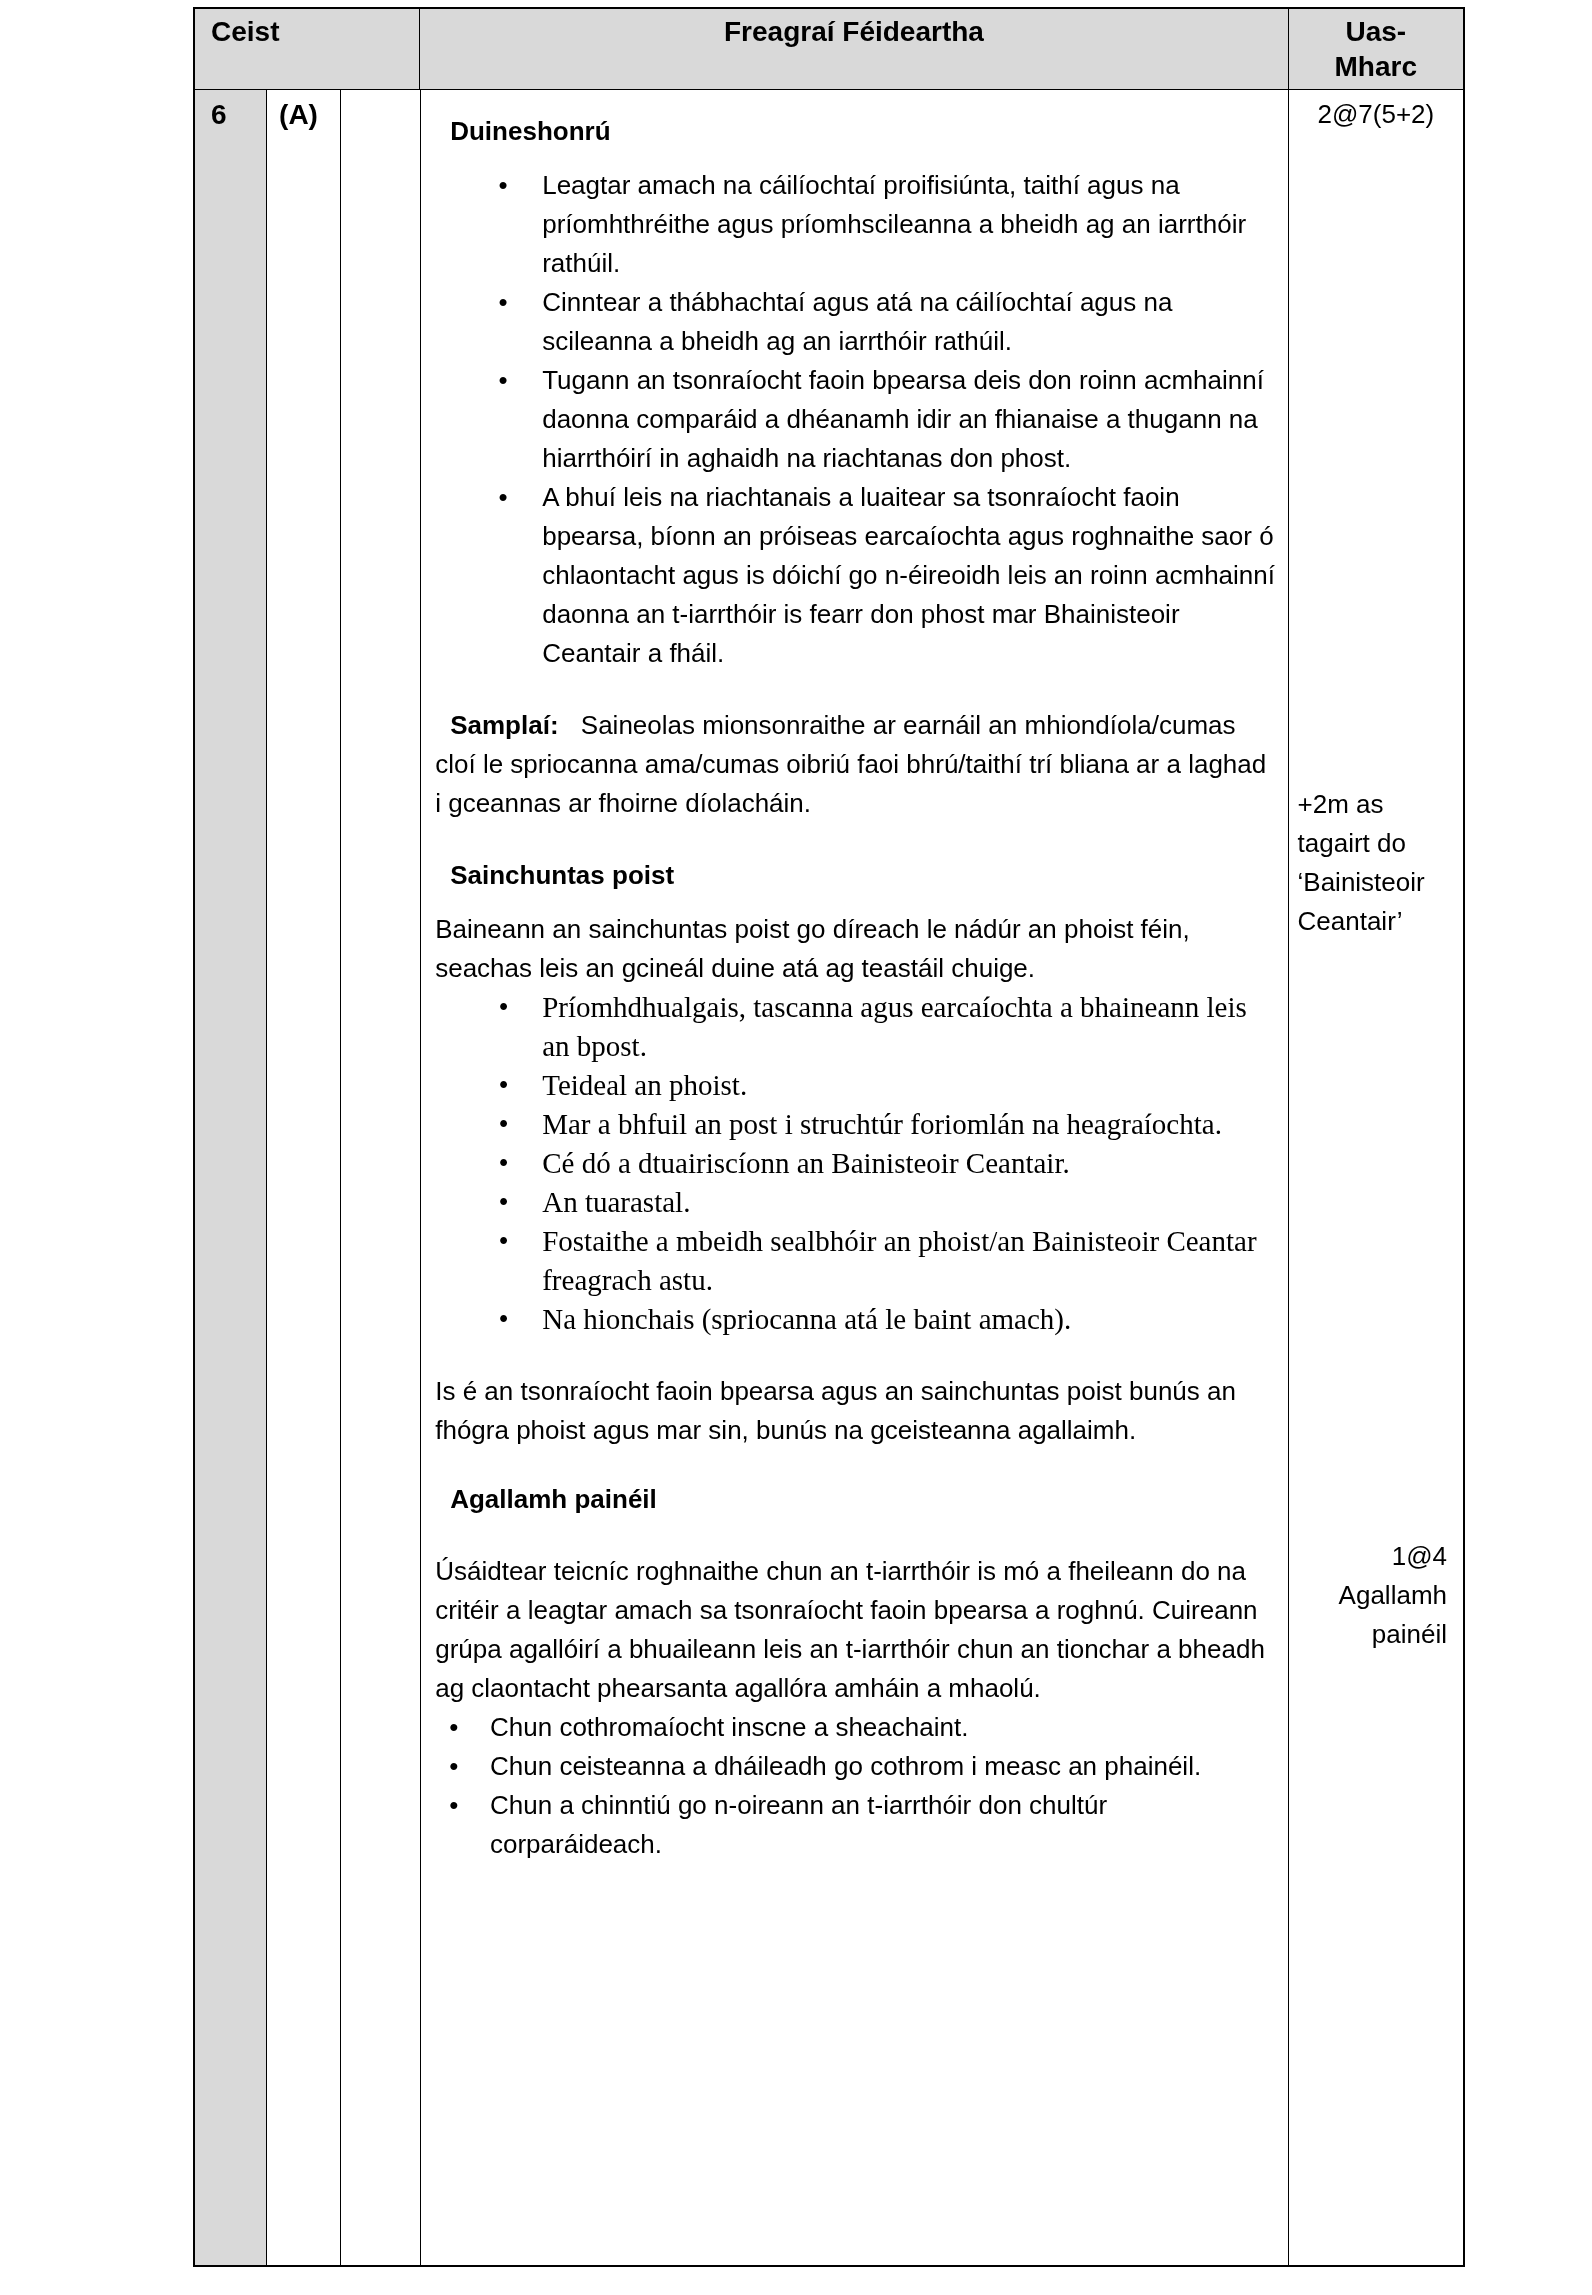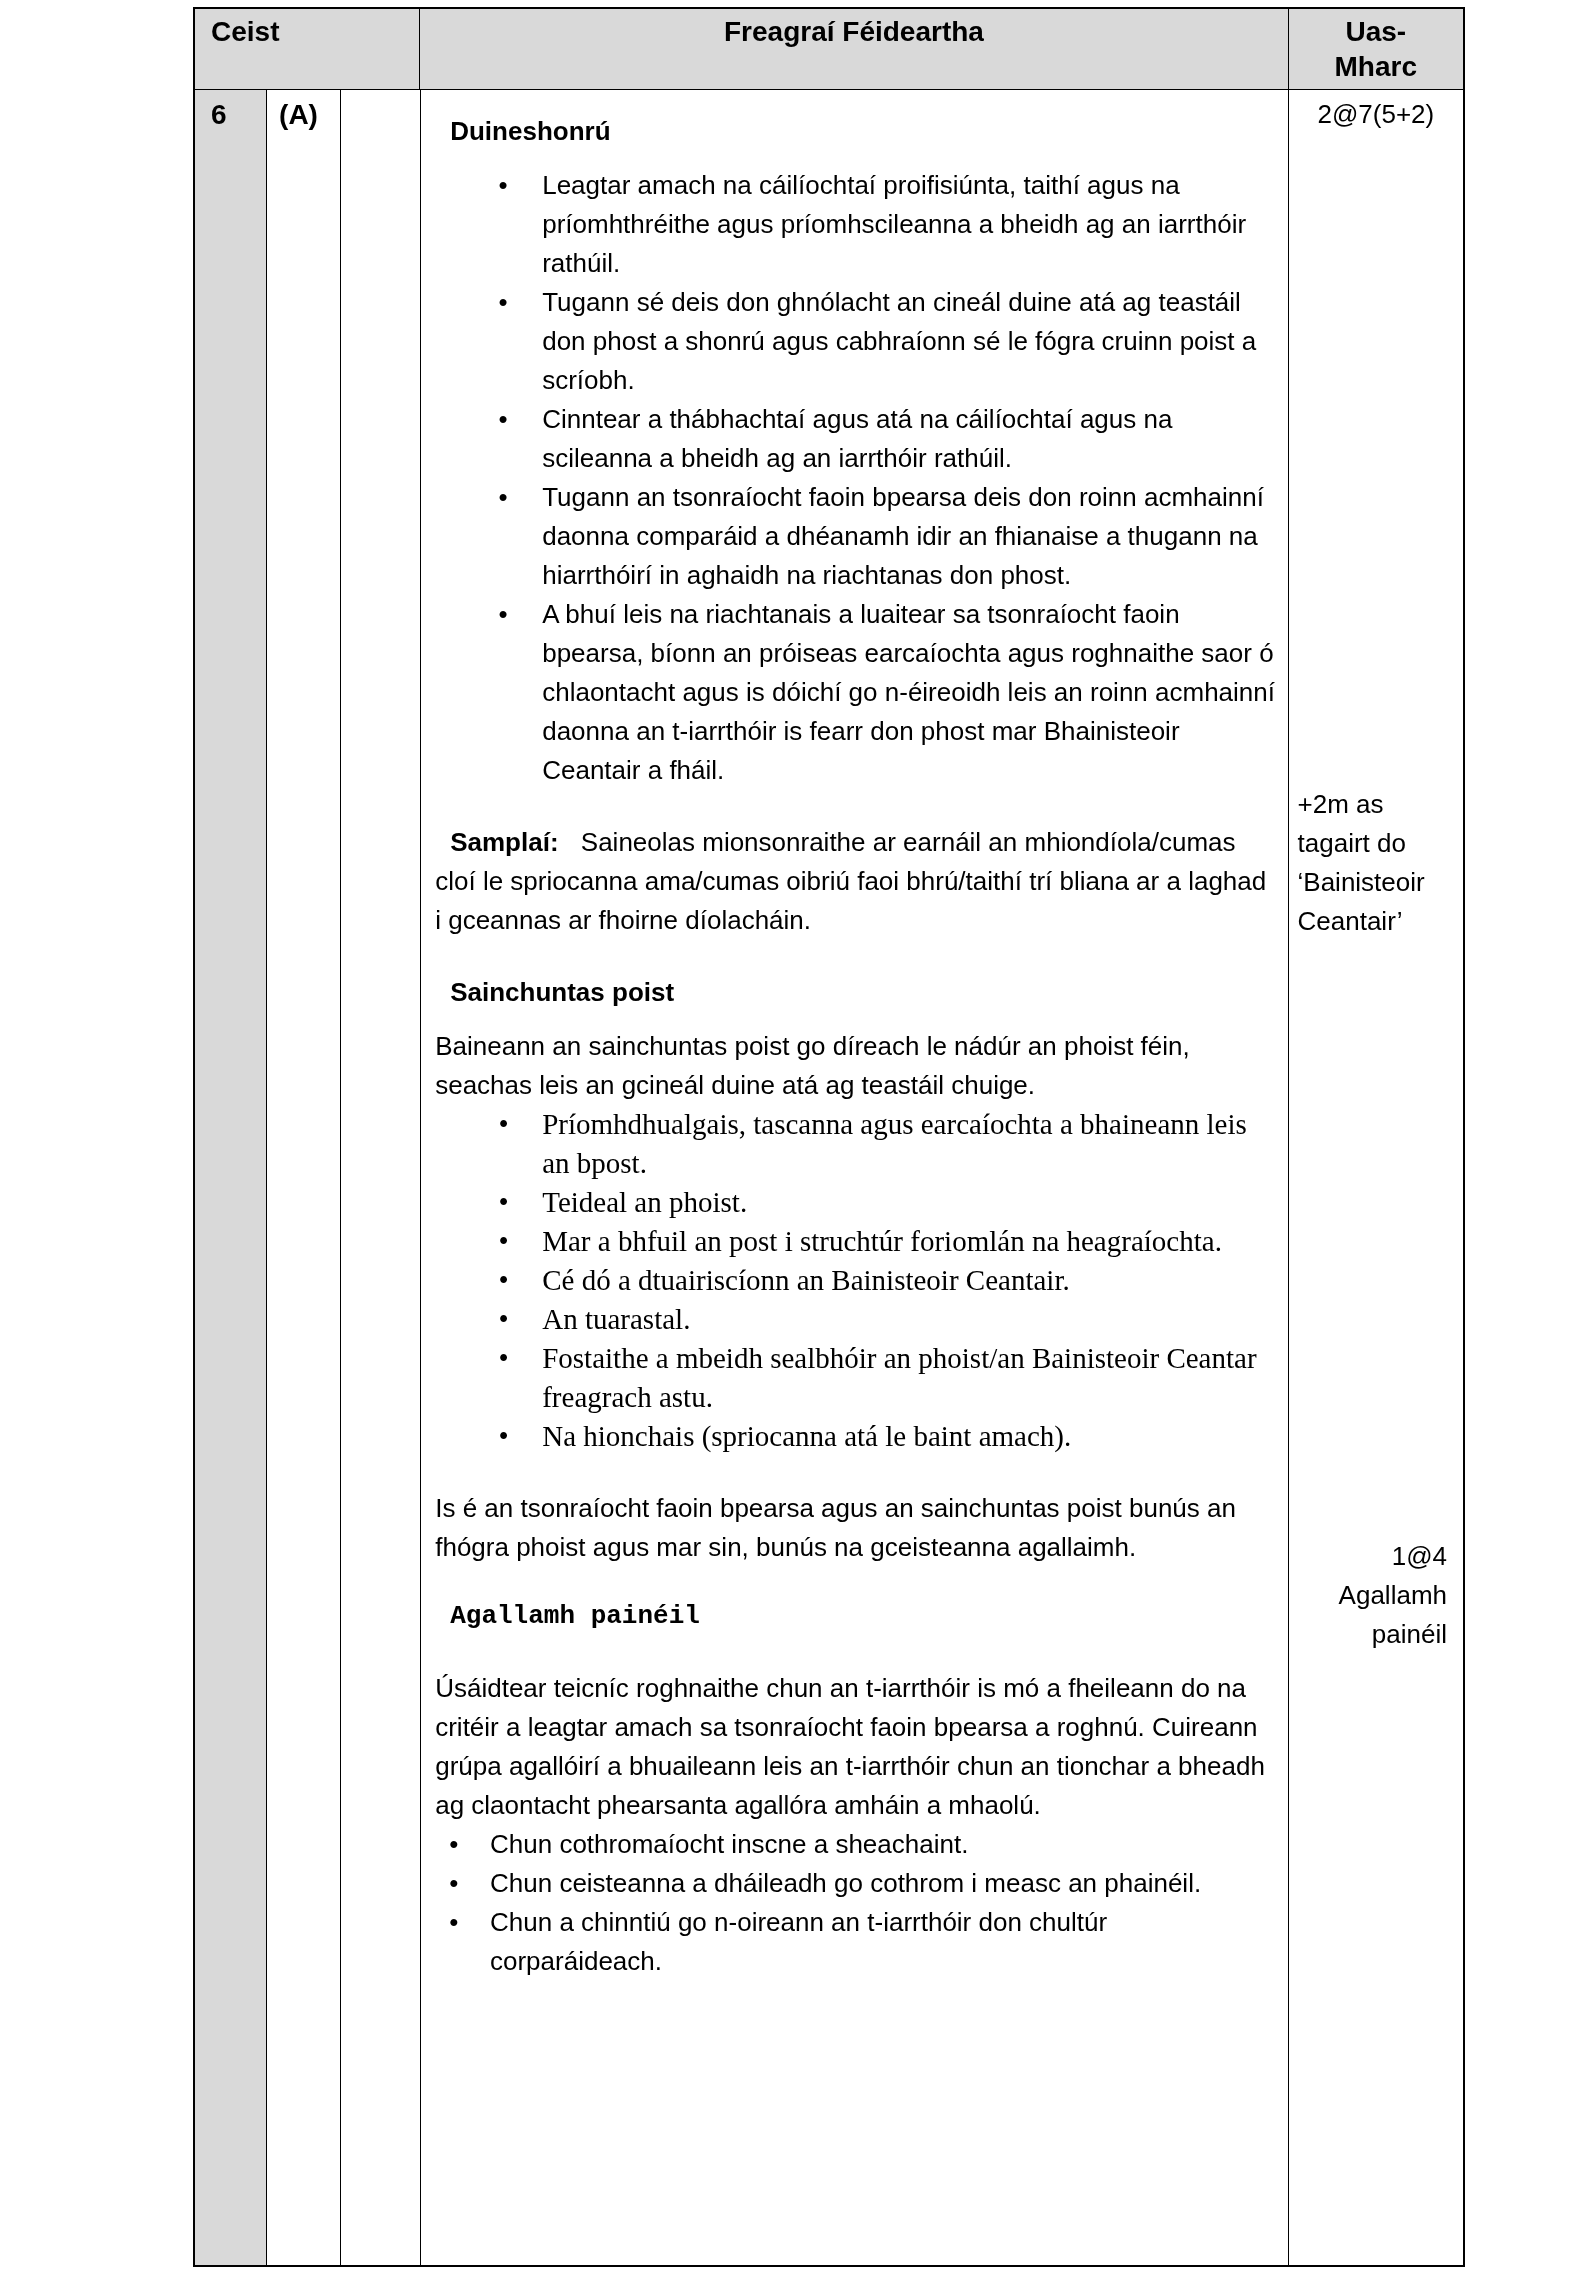--- a/index.html
+++ b/index.html
@@ -61,21 +61,21 @@
     line-height:39px;
   }
   .h{font-weight:bold;margin:15px;}
   .para{margin:0;}
   ul.blist{list-style:none;margin:0;padding:0;}
   ul.blist li{position:relative;margin-left:58px;padding-left:49px;}
   ul.blist li::before{content:"\2022";position:absolute;left:5.3px;}
   ul.blist-serif{font-family:"Liberation Serif", serif;font-size:29px;}
   ul.blist-tight li{margin-left:8.8px;padding-left:46px;}
   .mt{margin-top:33px;}
-  .mt-sm{margin-top:30px;font-family:Liberation Mono, monospace;}
+  .mt-sm{margin-top:30px;}
   .mark{position:absolute;left:0;right:0;box-sizing:border-box;}
   .mark-top{top:5.3px;text-align:center;padding:0 5.3px;}
   .mark-left{top:753px;text-align:left;padding:0 5.3px 0 8.8px;}
   .mark-center{top:1642px;text-align:right;padding:0 16px;}
 </style>
 </head>
 <body>
 
 <div class="page">
   <div class="tbl">
@@ -91,21 +91,20 @@
 
     <div class="brow">
       <div class="td c1">6</div>
       <div class="td c2">(A)</div>
       <div class="td c3"></div>
 
       <div class="td c4">
         <p class="h">Duineshonrú</p>
         <ul class="blist">
             <li>Leagtar amach na cáilíochtaí proifisiúnta, taithí agus na príomhthréithe agus príomhscileanna a bheidh ag an iarrthóir rathúil.</li>
-            <li>Tugann sé deis don ghnólacht an cineál duine atá ag teastáil don phost a shonrú agus cabhraíonn sé le fógra cruinn poist a scríobh.</li>
             <li>Cinntear a thábhachtaí agus atá na cáilíochtaí agus na scileanna a bheidh ag an iarrthóir rathúil.</li>
             <li>Tugann an tsonraíocht faoin bpearsa deis don roinn acmhainní daonna comparáid a dhéanamh idir an fhianaise a thugann na hiarrthóirí in aghaidh na riachtanas don phost.</li>
             <li>A bhuí leis na riachtanais a luaitear sa tsonraíocht faoin bpearsa, bíonn an próiseas earcaíochta agus roghnaithe saor ó chlaontacht agus is dóichí go n-éireoidh leis an roinn acmhainní daonna an t-iarrthóir is fearr don phost mar Bhainisteoir Ceantair a fháil.</li>
           </ul>
 
         <p class="para mt"><span class="h">Samplaí:</span><span> Saineolas mionsonraithe ar earnáil an mhiondíola/cumas cloí le spriocanna ama/cumas oibriú faoi bhrú/taithí trí bliana ar a laghad i gceannas ar fhoirne díolacháin.</span></p>
 
         <p class="h mt">Sainchuntas poist</p>
         <p class="para">Baineann an sainchuntas poist go díreach le nádúr an phoist féin, seachas leis an gcineál duine atá ag teastáil chuige.</p>
 

